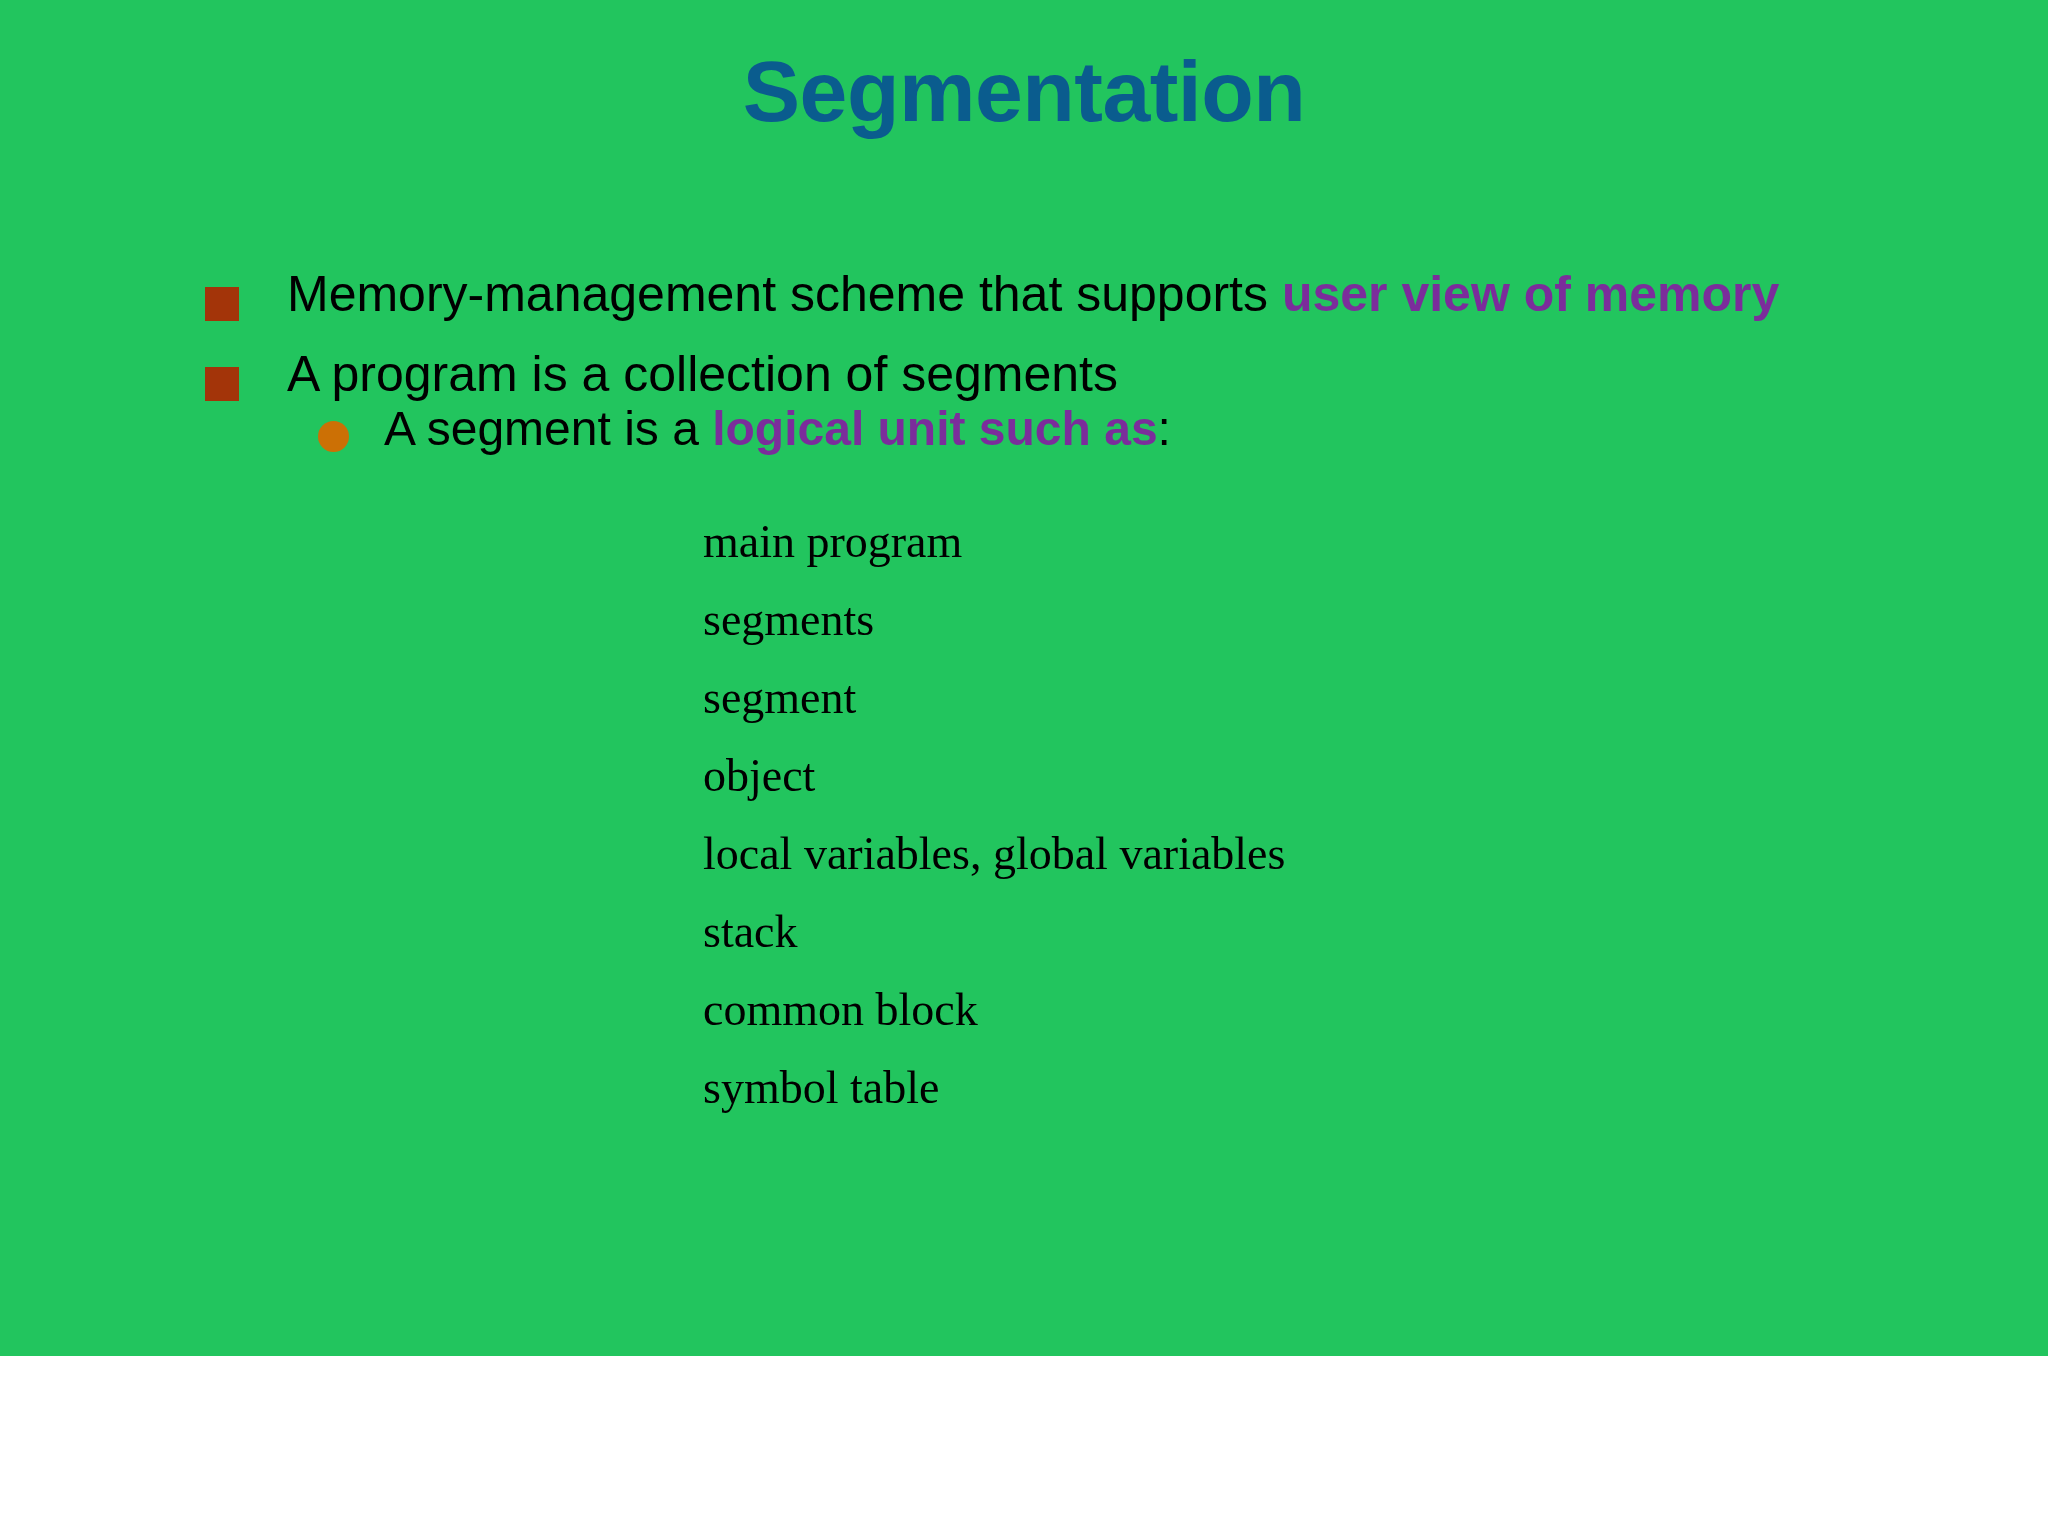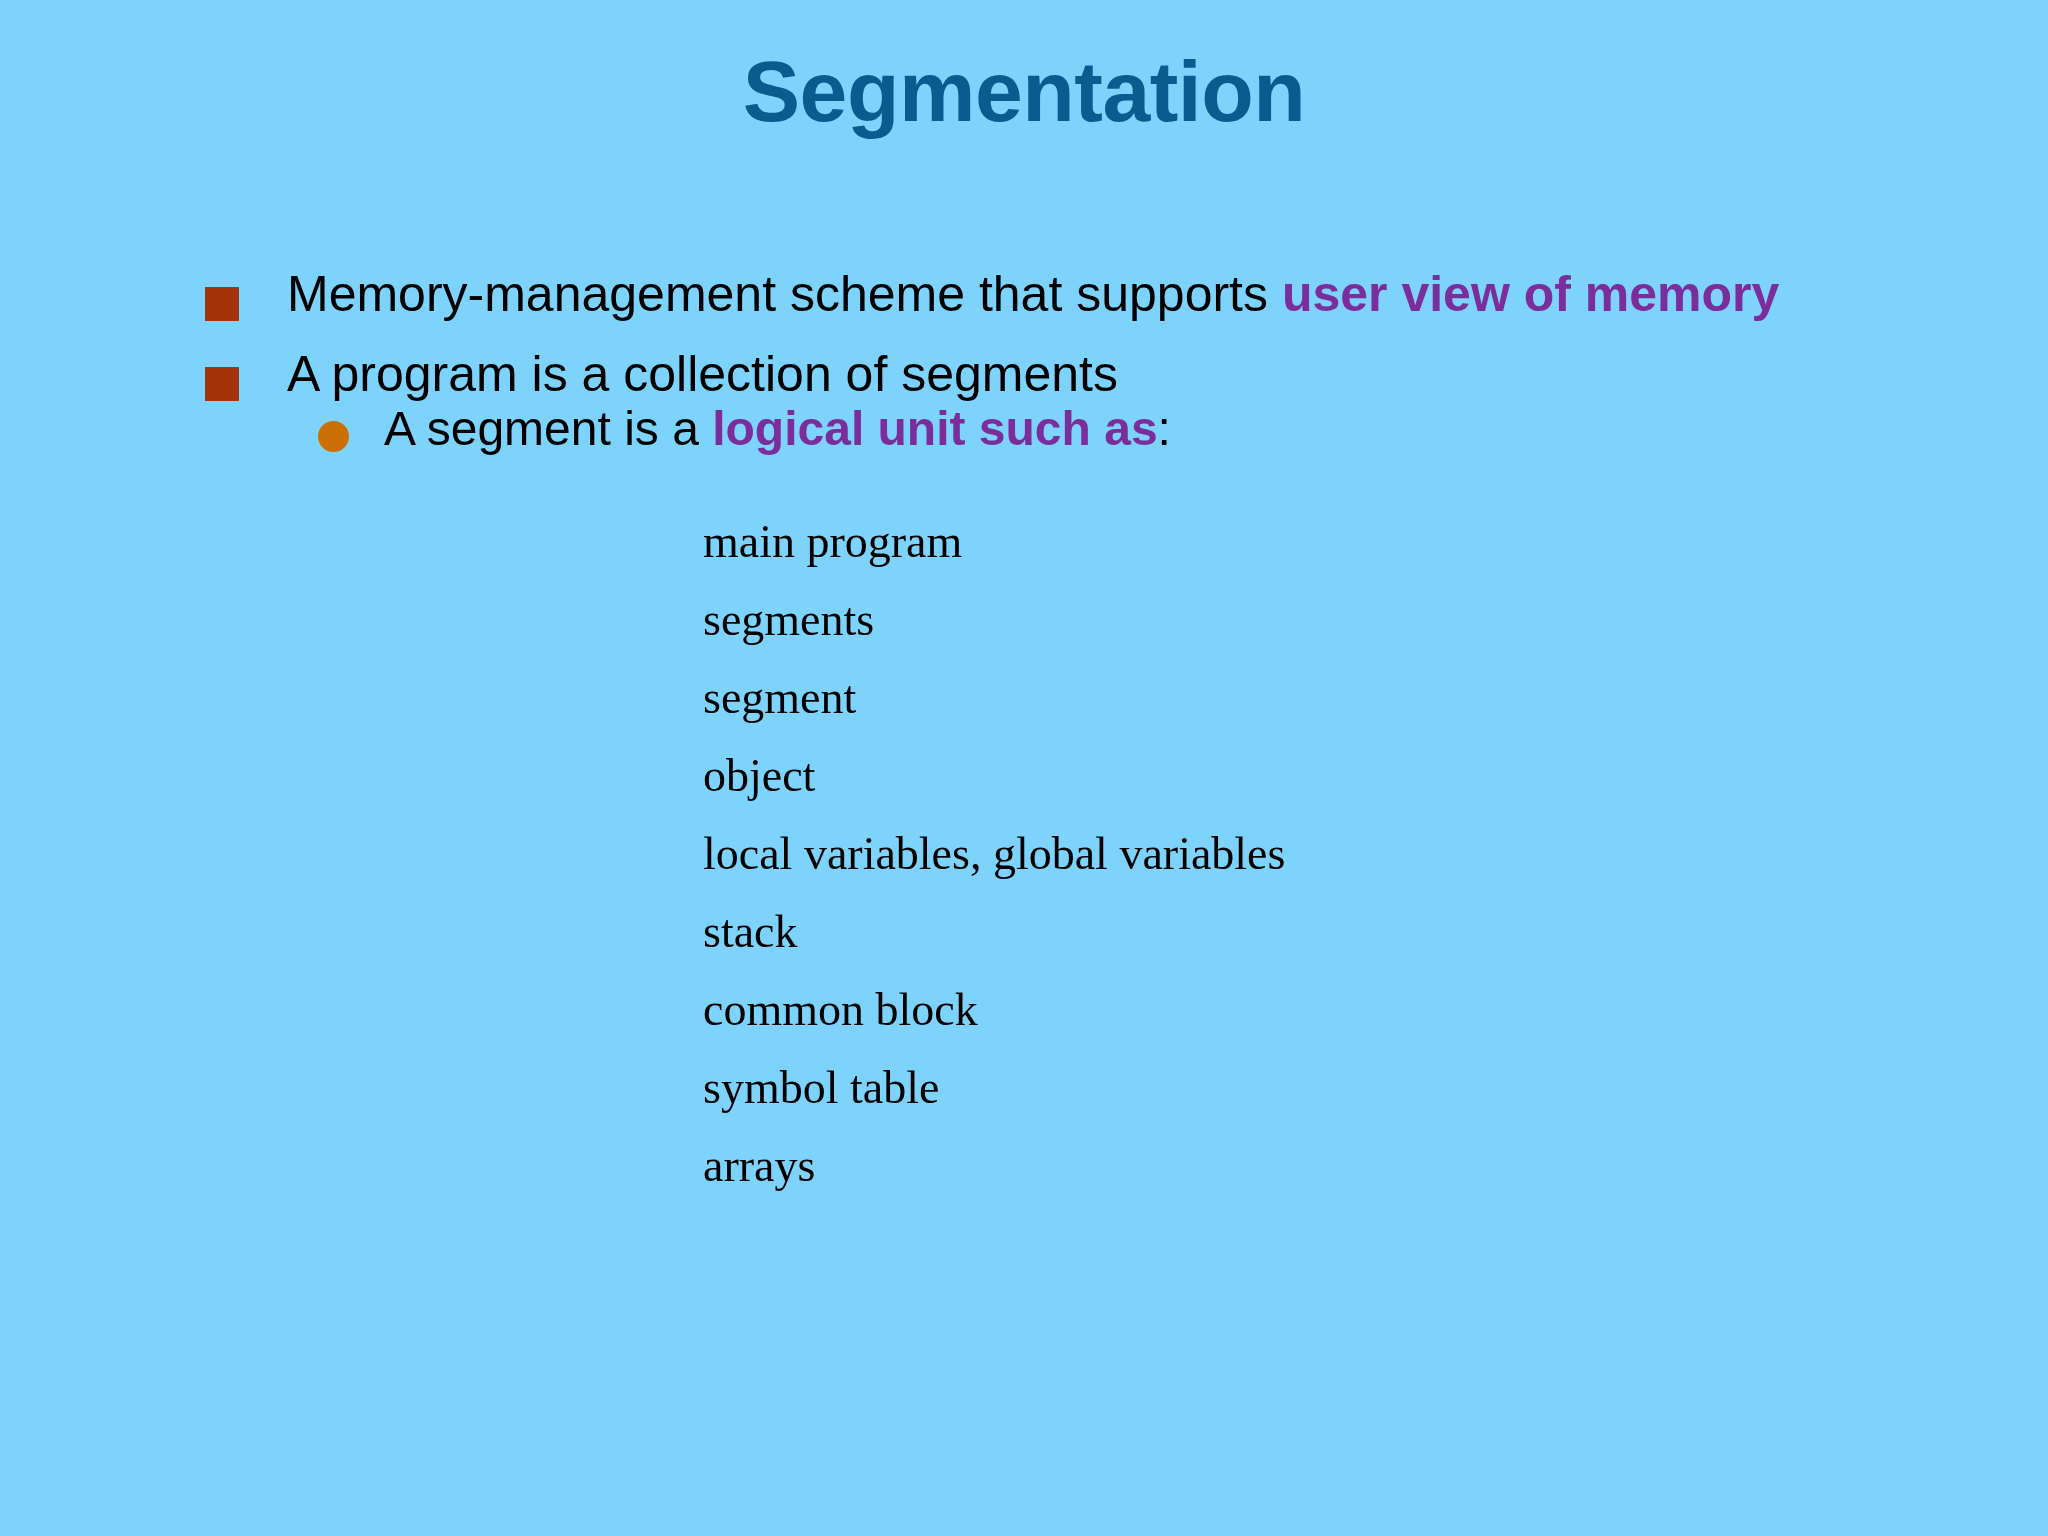--- a/index.html
+++ b/index.html
@@ -10,22 +10,22 @@
     width: 2048px;
     height: 1536px;
     background: #ffffff;
     font-family: "Liberation Sans", sans-serif;
     overflow: hidden;
   }
 
   .slide {
     position: relative;
     width: 2048px;
-    height: 1536px;
-    background: #7dd3fc;
+    height: 1356px;
+    background: #22c55e;
   }
 
   
   .slide-title {
     position: absolute;
     left: 0;
     top: 48px;
     width: 2048px;
     text-align: center;
     font-size: 86px;
@@ -142,17 +142,16 @@
 
     <div class="l3-list">
       <div class="l3-item">main program</div>
       <div class="l3-item">segments</div>
       <div class="l3-item">segment</div>
       <div class="l3-item">object</div>
       <div class="l3-item">local variables, global variables</div>
       <div class="l3-item">stack</div>
       <div class="l3-item">common block</div>
       <div class="l3-item">symbol table</div>
-      <div class="l3-item">arrays</div>
     </div>
 
   </div>
 </div>
 
 </body></html>

